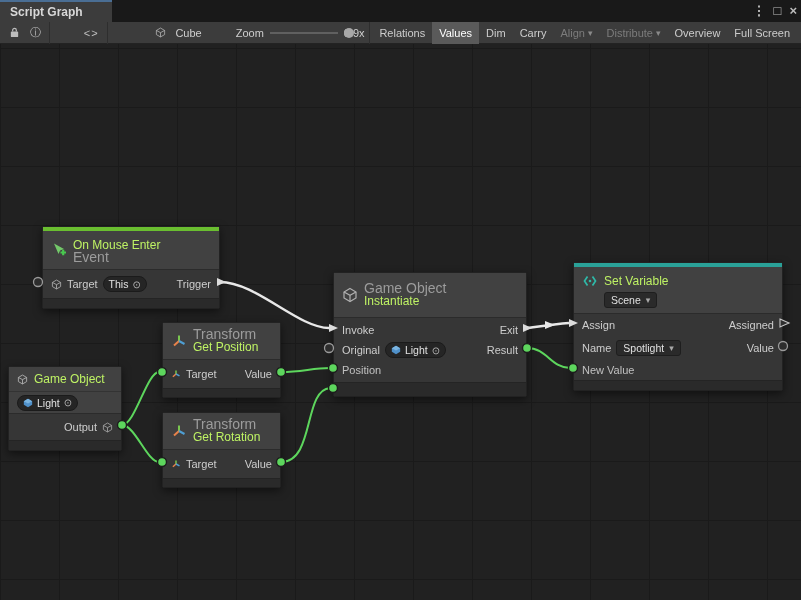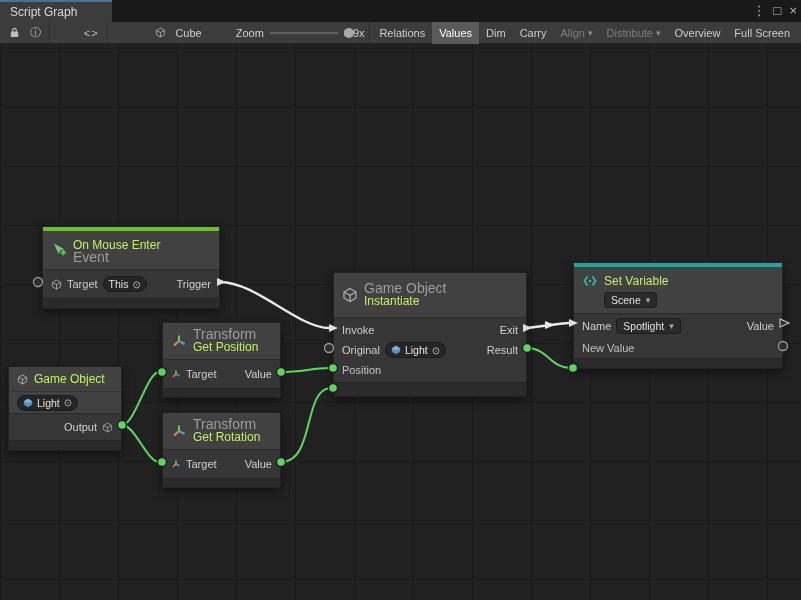--- a/index.html
+++ b/index.html
@@ -4,21 +4,21 @@
 <style>
   * { margin:0; padding:0; box-sizing:border-box; }
   html,body { width:801px; height:600px; overflow:hidden; }
   body {
     font-family:"Liberation Sans", sans-serif;
     background:#191919; color:#cfcfcf;
     position:relative; user-select:none;
   }
 
   
-  .titlebar { position:absolute; top:0; left:0; width:801px; height:14px; background:#191919; }
+  .titlebar { position:absolute; top:0; left:0; width:801px; height:14px; background:#191919;font-weight:bold; }
   .tab {
     position:absolute; left:0; top:0; height:22px; width:112px;
     background:#3c3c3c; border-top:2px solid #4a6e94;
     display:flex; align-items:center; padding:0 10px;
     font-size:12px; color:#d8d8d8;
   }
   .titlebar-right { position:absolute; right:4px; top:0; height:22px; display:flex; align-items:center; gap:8px; color:#bdbdbd; }
   .titlebar-right span { font-size:13px; line-height:22px; cursor:default; }
 
   
@@ -340,20 +340,28 @@
           <circle cx="8" cy="8" r="1.3" fill="#2fb9a8"></circle>
         </svg>
         <span class="ntitle">Set Variable</span>
       </div>
       <span class="drop" style="margin-left:22px">
         <span>Scene</span>
         <span class="caret">▾</span>
       </span>
     </div>
     <div class="nbody">
+      <div class="nrow" style="height:22px">
+        <div class="pleft">
+            <span class="lbl">Assign</span>
+          </div>
+        <div class="pright">
+            <span class="lbl">Assigned</span>
+          </div>
+      </div>
       <div class="nrow" style="height:24px">
         <div class="pleft">
           <span class="lbl">Name</span>
           <span class="drop">
             <span>Spotlight</span>
             <span class="caret">▾</span>
           </span>
         </div>
         <div class="pright">
             <span class="lbl">Value</span>

